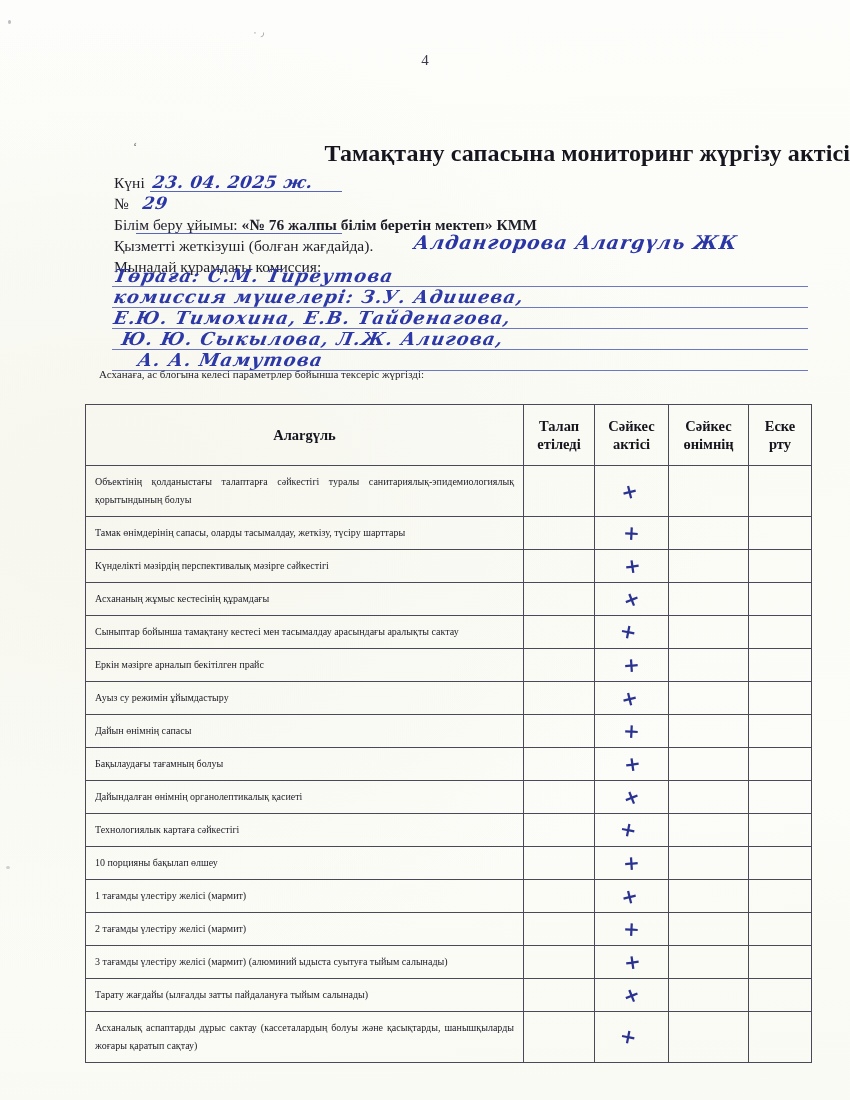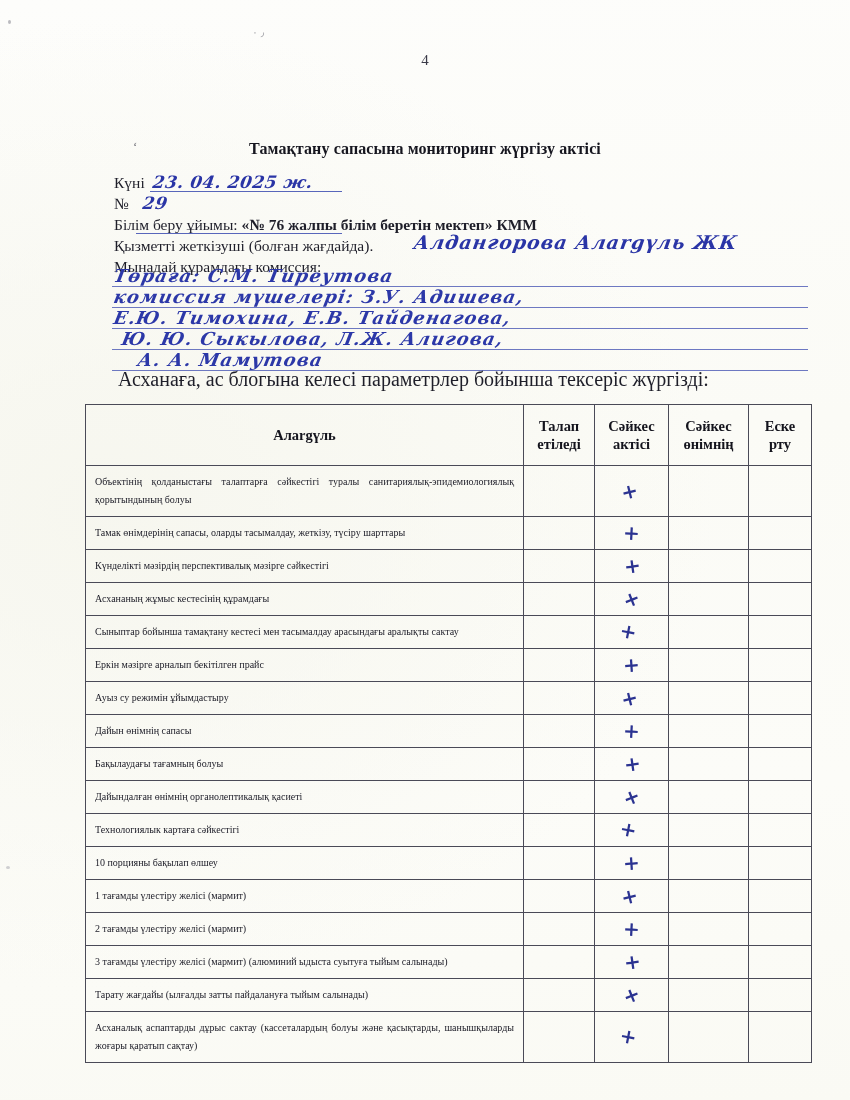--- a/index.html
+++ b/index.html
@@ -51,22 +51,22 @@
     top: 52px;
     text-align: center;
     font-size: 15px;
     color: #3a3a48;
   }
 
   .doc-title {
     position: absolute;
     left: 0; right: 0;
     top: 140px;
-    text-align: center;
-    font-size: 16px;
+    text-align: right;
+    font-size: 24px;
     font-weight: bold;
     letter-spacing: .1px;
     color: #16161f;
   }
 
   .tick-mark {
     position: absolute;
     left: 133px;
     top: 139px;
     font-size: 13px;
@@ -157,23 +157,23 @@
     white-space: nowrap;
   }
   .hw-t1 { left: 2px;  top: -1px; }
   .hw-t2 { left: 2px;  top: 20px; }
   .hw-t3 { left: 2px;  top: 41px; }
   .hw-t4 { left: 10px; top: 62px; }
   .hw-t5 { left: 26px; top: 83px; }
 
   .intro {
     position: absolute;
-    left: 118px;
+    left: 99px;
     top: 368px;
-    font-size: 20px;
+    font-size: 11px;
     color: #1e1e29;
     white-space: nowrap;
   }
 
   
   table.audit {
     position: absolute;
     left: 85px;
     top: 404px;
     width: 726px;

